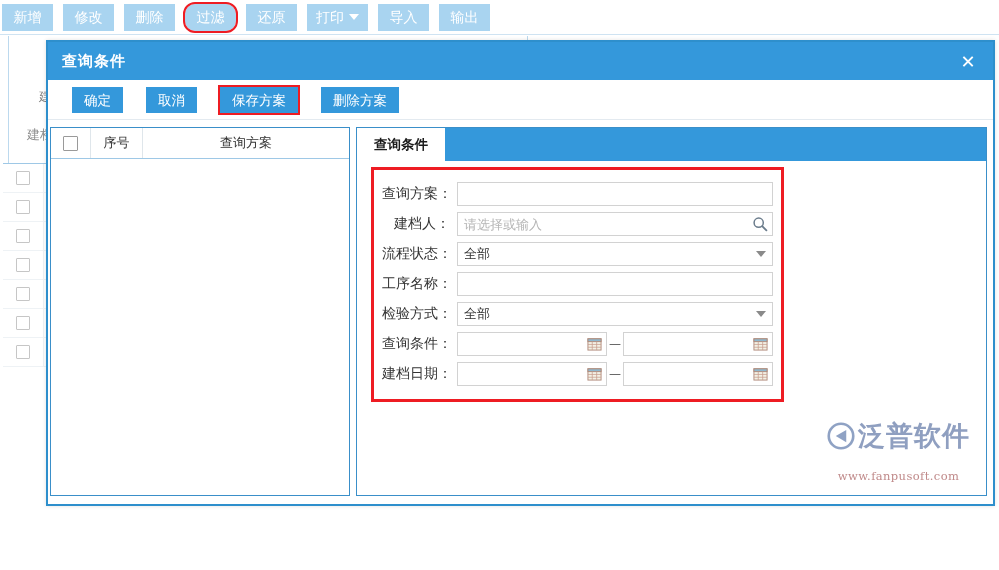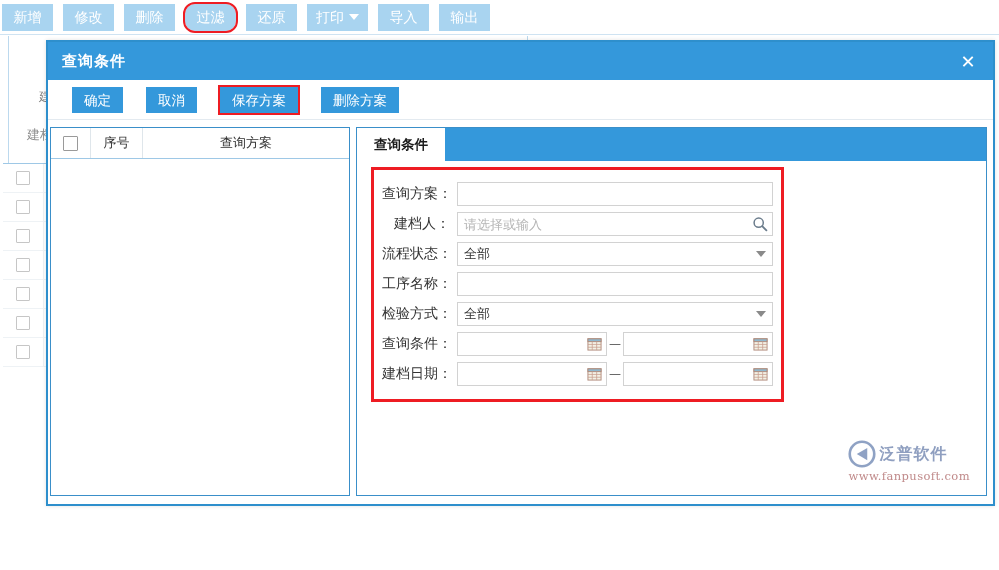--- a/index.html
+++ b/index.html
@@ -184,25 +184,25 @@
   .cal { position: absolute; right: 5px; top: 4px; width: 15px; height: 15px; pointer-events: none; }
 
   
   .logo {
     position: absolute; right: 16px; bottom: 12px;
     text-align: center; user-select: none;
   }
   .logo-row { display: flex; align-items: center; gap: 3px; }
   .logo-mark { width: 28px; height: 28px; }
   .logo-text {
-    font-size: 16px; font-weight: bold; color: #8f9fc0;
+    font-size: 27px; font-weight: bold; color: #8f9fc0;
     font-family: "DejaVu Sans", "Liberation Sans", sans-serif; letter-spacing: 1px;
   }
   .logo-url {
-    font-size: 11.5px; color: #c08a8a; letter-spacing: .4px; margin-top: 1px;
+    font-size: 11.5px; color: #c08a8a; letter-spacing: .4px; margin-top: 15px;
     font-family: "DejaVu Serif", serif;
   }
 </style>
 </head>
 <body>
 
 <div id="root">
 
   <div class="bg-toolbar">
     <button class="tb-btn">

